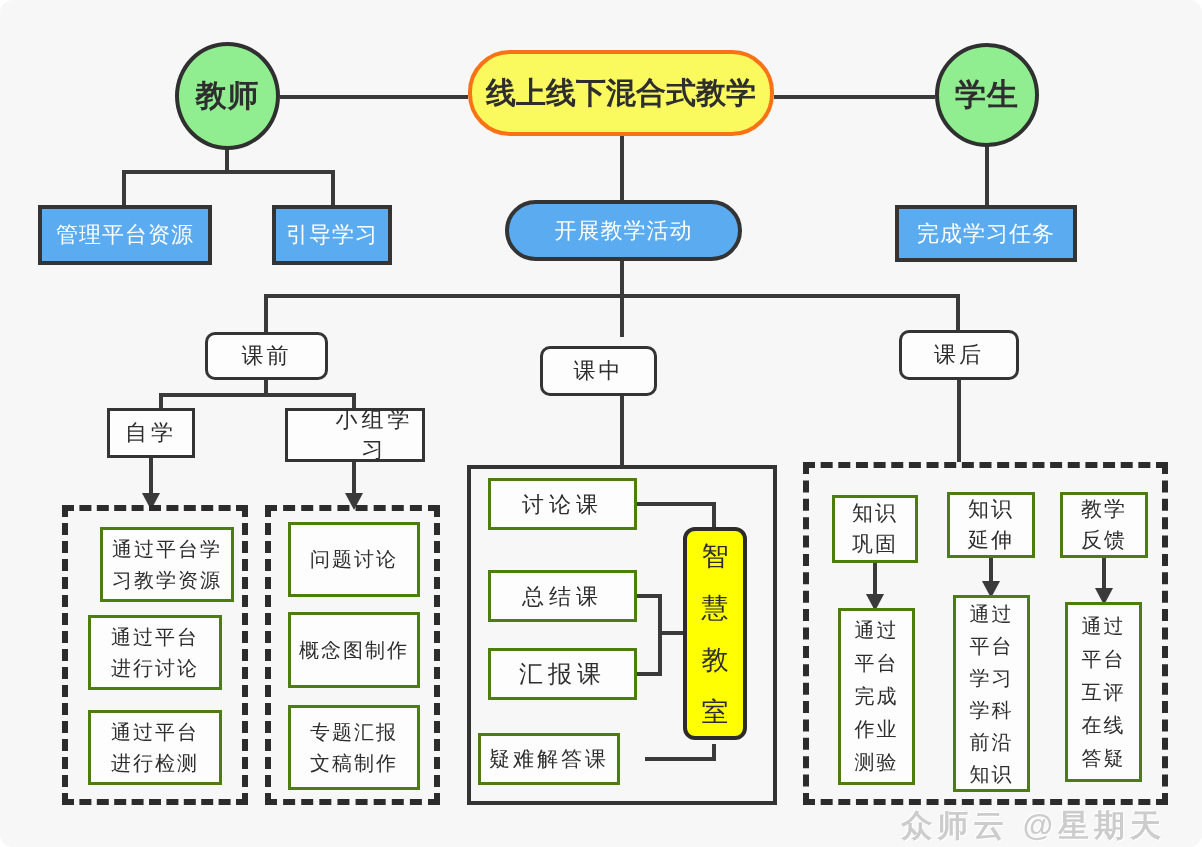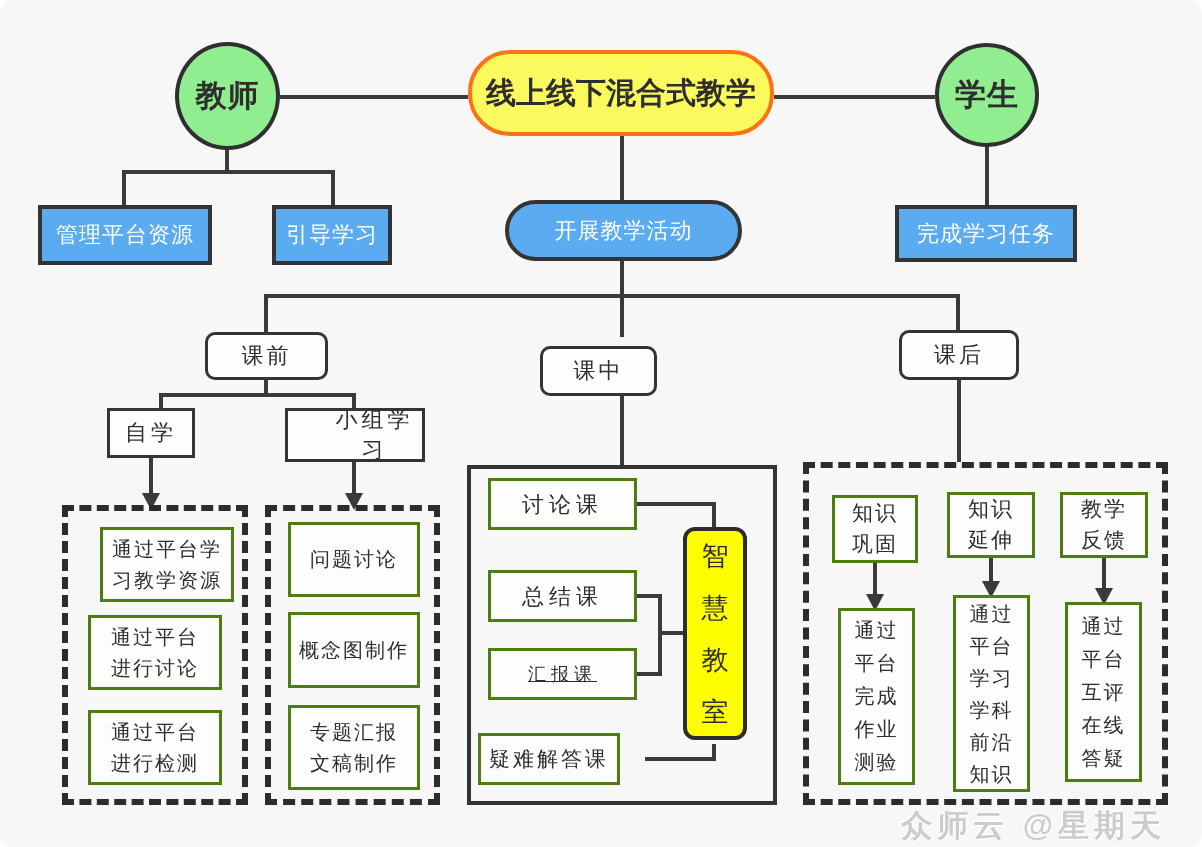--- a/index.html
+++ b/index.html
@@ -100,21 +100,21 @@
 
   <div class="container dashed" style="left:265px;top:505px;width:175px;height:300px;"></div>
   <div class="node small" style="left:288px;top:612px;width:132px;height:76px;">概念图制作</div>
   <div class="node small" style="left:288px;top:522px;width:132px;height:75px;">问题讨论</div>
   <div class="node small" style="left:288px;top:705px;width:132px;height:85px;">专题汇报
 文稿制作</div>
 
   <div class="container solid" style="left:467px;top:465px;width:310px;height:340px;"></div>
   <div class="node small" style="left:488px;top:478px;width:149px;height:52px;font-size:22px;letter-spacing:5px;">讨论课</div>
   <div class="node small" style="left:488px;top:570px;width:149px;height:52px;font-size:22px;letter-spacing:5px;">总结课</div>
-  <div class="node small" style="left:488px;top:648px;width:149px;height:52px;font-size:18px;letter-spacing:5px;text-decoration:underline;">汇报课</div>
+  <div class="node small" style="left:488px;top:648px;width:149px;height:52px;font-size:24px;letter-spacing:5px;">汇报课</div>
   <div class="node small" style="left:478px;top:733px;width:142px;height:52px;font-size:21px;letter-spacing:3px;">疑难解答课</div>
   <div class="node smart" style="left:683px;top:527px;width:64px;height:213px;">智
 慧
 教
 室</div>
 
   <div class="container dashed" style="left:803px;top:462px;width:365px;height:343px;"></div>
   <div class="node small" style="left:832px;top:495px;width:86px;height:68px;font-size:21px;">知识
 巩固</div>
   <div class="node small" style="left:947px;top:492px;width:88px;height:66px;font-size:21px;">知识

